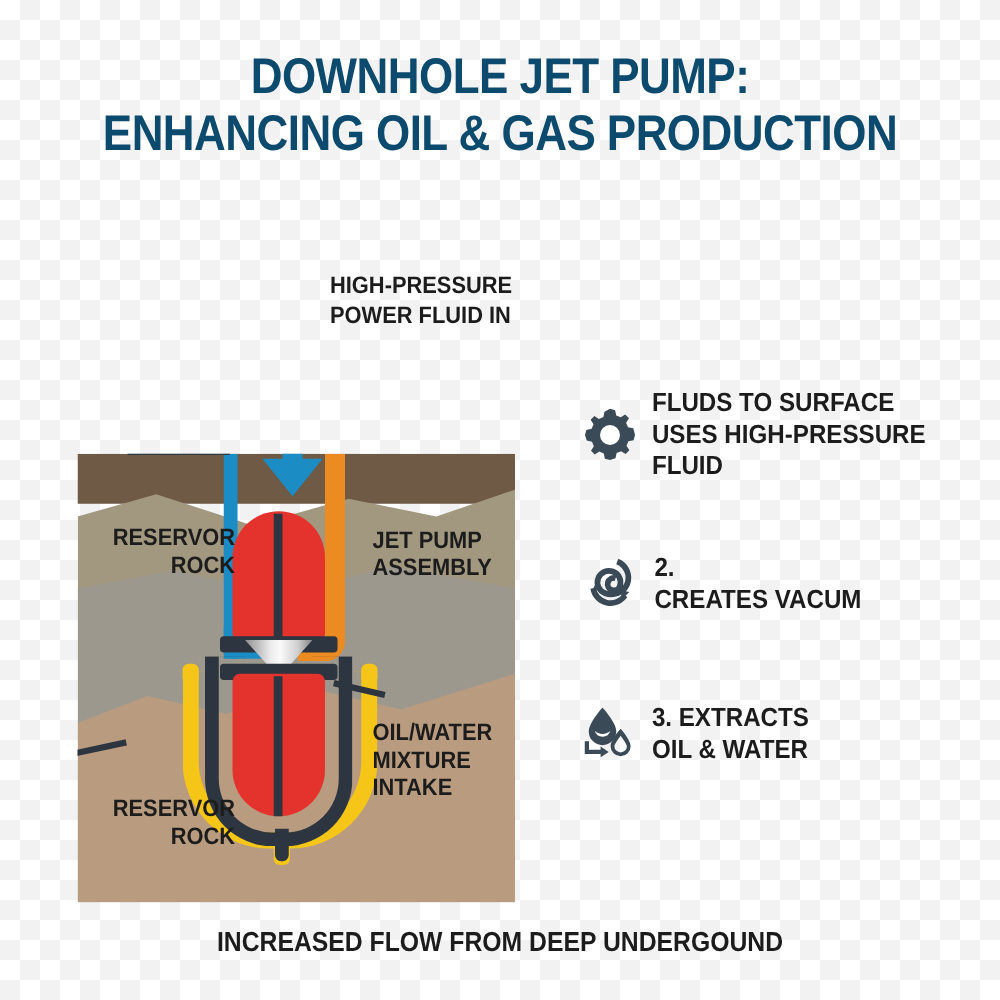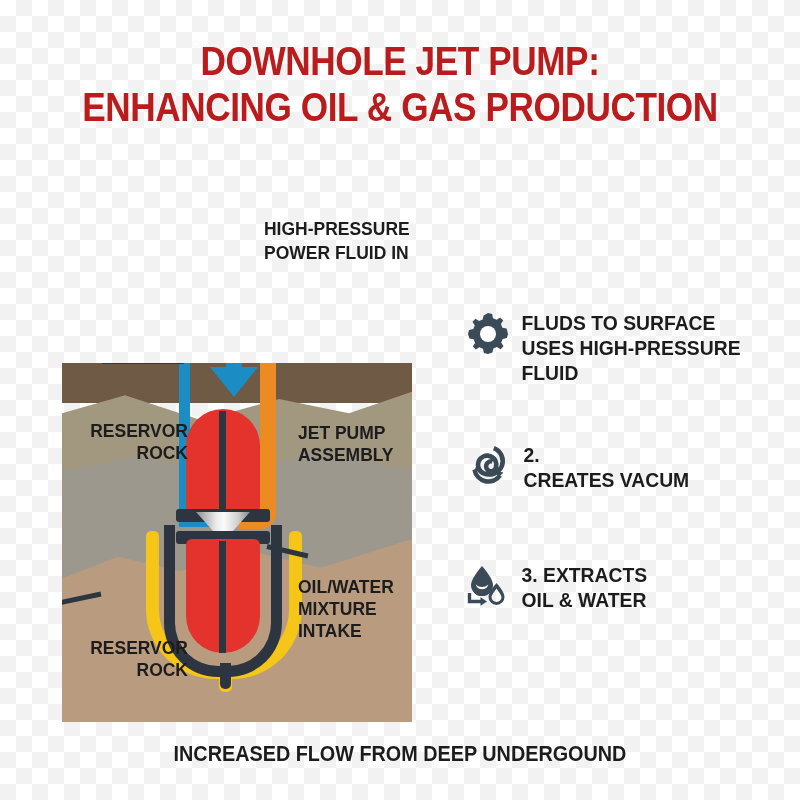--- a/index.html
+++ b/index.html
@@ -11,21 +11,21 @@
       linear-gradient(45deg,#f2f2f2 25%,transparent 25%,transparent 75%,#f2f2f2 75%),
       linear-gradient(45deg,#f2f2f2 25%,transparent 25%,transparent 75%,#f2f2f2 75%);
     background-size:32px 32px;
     background-position:0 0,16px 16px;
   }
   .stage{position:absolute;inset:0;}
 
   
   .title{
     position:absolute;left:0;right:0;top:38px;text-align:center;
-    color:#b91c1c;font-weight:700;letter-spacing:-0.5px;
+    color:#0c4a6e;font-weight:700;letter-spacing:-0.5px;
     font-family:"Liberation Sans Narrow","Liberation Sans",sans-serif;
   }
   .title .l1{display:block;font-size:40px;line-height:46px;transform:scaleX(0.88);}
   .title .l2{display:block;font-size:40px;line-height:46px;transform:scaleX(0.88);}
 
   
   .footer{
     position:absolute;left:0;right:0;top:741px;text-align:center;
     color:#1c1c1c;font-weight:700;font-size:22px;letter-spacing:0px;
     font-family:"Liberation Sans Narrow","Liberation Sans",sans-serif;
@@ -91,21 +91,21 @@
     transform:scaleX(0.92);transform-origin:left top;white-space:pre-line;
   }
   #lbl-hp{left:264px;top:217px;font-size:19px;line-height:24px;}
   #lbl-res1{left:78px;top:420px;text-align:right;width:110px;transform-origin:right top;}
   #lbl-jet{left:298px;top:422px;}
   #lbl-oil{left:298px;top:576px;}
   #lbl-res2{left:78px;top:637px;text-align:right;width:110px;transform-origin:right top;}
 
   
   .steps{position:absolute;left:460px;top:300px;width:330px;}
-  .step{position:absolute;display:flex;align-items:flex-start;}
+  .step{position:absolute;display:flex;align-items:center;}
   #step-0{top:10px;left:0;}
   #step-1{top:142px;left:2px;}
   #step-2{top:262px;left:0;}
   .step-icon{width:56px;flex:0 0 56px;display:flex;align-items:center;justify-content:center;}
   .step-text{
     color:#1c1c1c;font-weight:700;font-size:21px;line-height:25px;white-space:pre-line;
     font-family:"Liberation Sans Narrow","Liberation Sans",sans-serif;
     transform:scaleX(0.92);transform-origin:left center;padding-left:6px;
   }
 </style>

